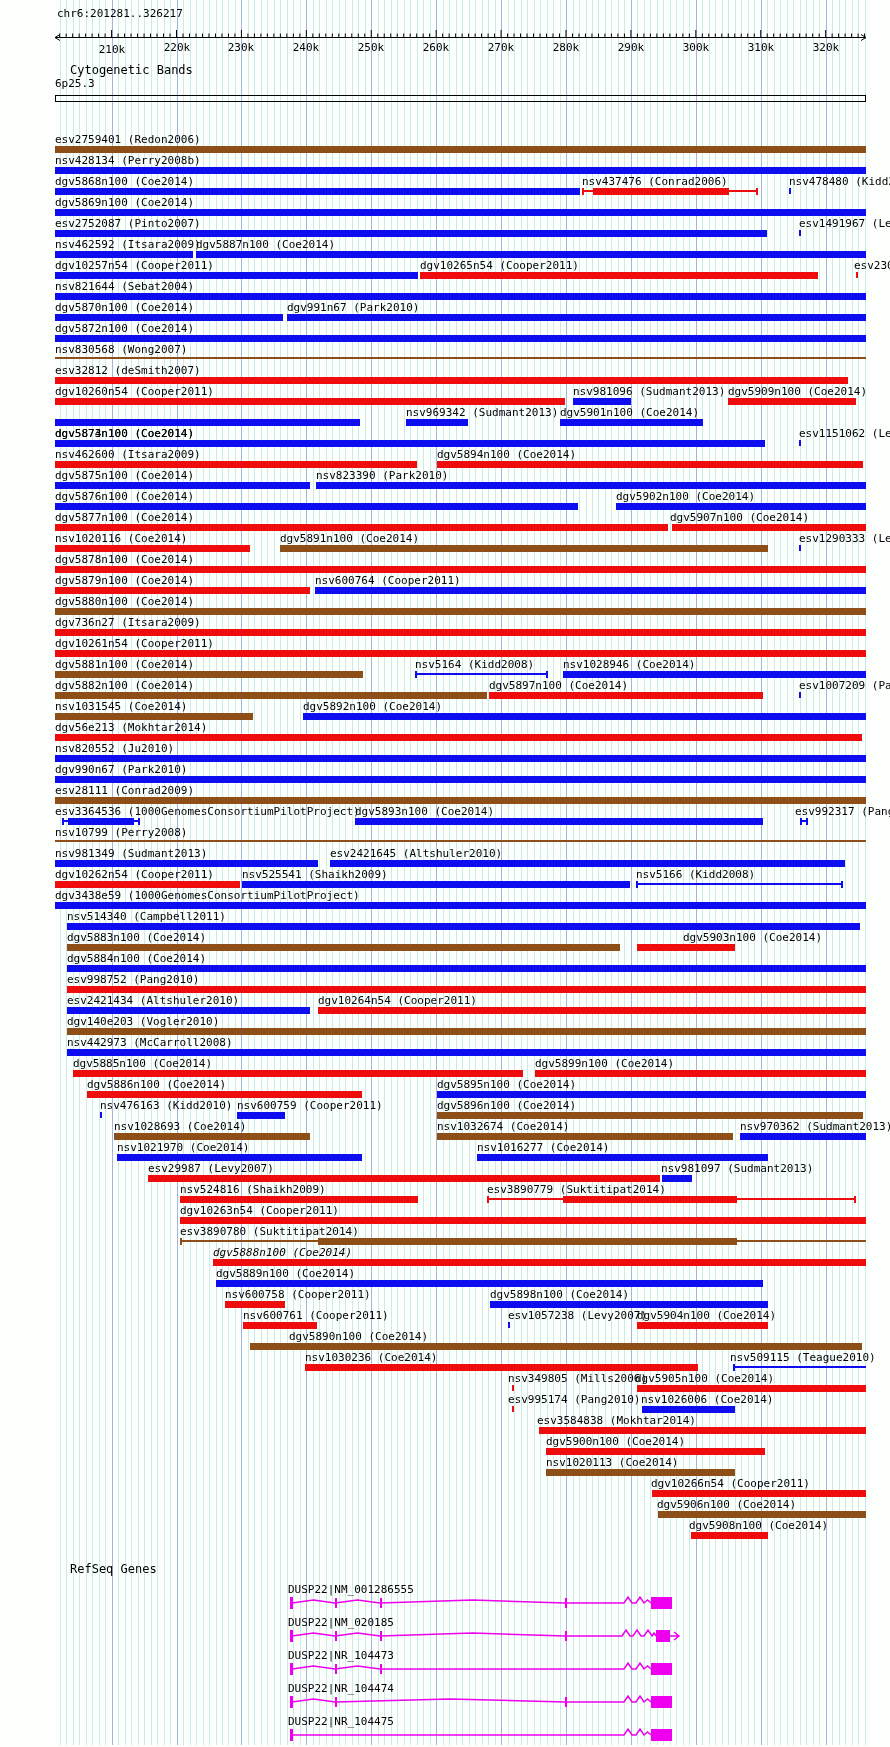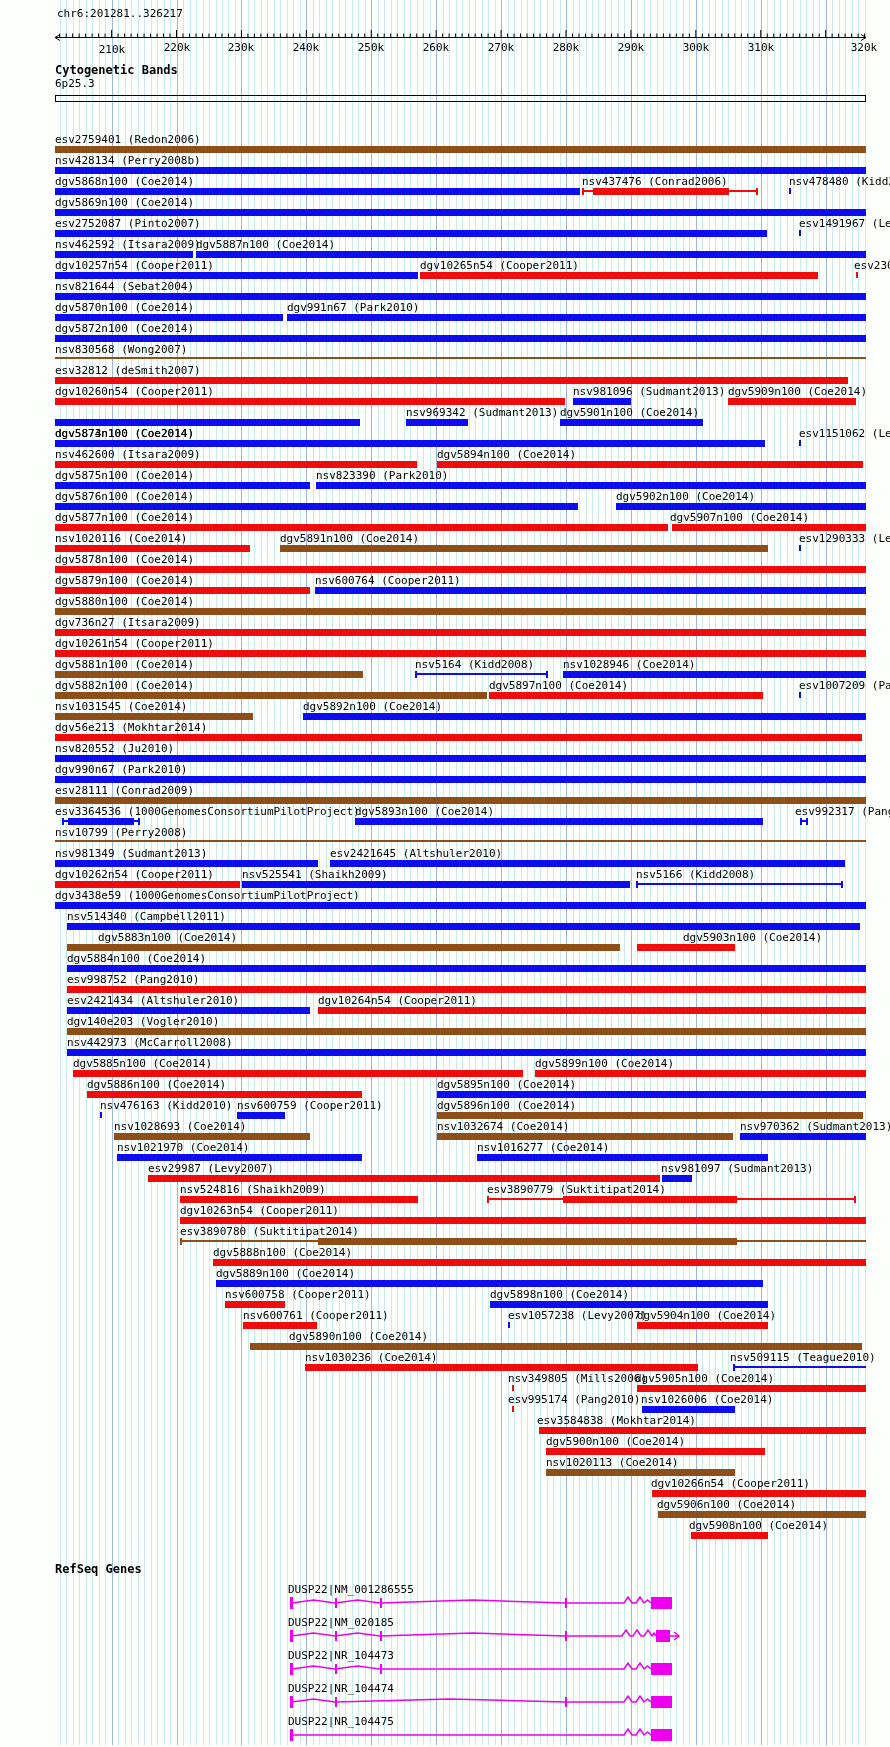--- a/index.html
+++ b/index.html
@@ -4,21 +4,21 @@
 <style>
   html,body{margin:0;padding:0;background:#ffffff;}
   #stage{
     position:relative;width:890px;height:1747px;overflow:hidden;
     background:#fdfffd;
     font-family:"DejaVu Sans Mono","Liberation Mono",monospace;
     font-size:11px;line-height:11px;color:#000;
   }
   .gridline{position:absolute;top:0;width:1px;height:1745px;}
   .lbl{position:absolute;white-space:nowrap;height:11px;}
-  .hdr{position:absolute;white-space:nowrap;font-weight:bold;font-size:12px;line-height:12px;}
+  .hdr{position:absolute;white-space:nowrap;font-weight:normal;font-size:12px;line-height:12px;margin-left:15px;}
   .bar{position:absolute;height:7px;}
   .thinline{position:absolute;height:2px;}
   .tick{position:absolute;width:2px;height:7px;}
   .whline{position:absolute;height:2px;}
   .whcap{position:absolute;width:2px;height:7px;}
   .rtick{position:absolute;width:40px;text-align:center;}
   #band{position:absolute;border:1px solid #000;background:transparent;}
   svg{position:absolute;overflow:visible;}
 </style>
 </head>
@@ -290,21 +290,21 @@
       <div class="lbl rtick" style="left: 157px; top: 42px;">220k</div>
       <div class="lbl rtick" style="left: 221px; top: 42px;">230k</div>
       <div class="lbl rtick" style="left: 286px; top: 42px;">240k</div>
       <div class="lbl rtick" style="left: 351px; top: 42px;">250k</div>
       <div class="lbl rtick" style="left: 416px; top: 42px;">260k</div>
       <div class="lbl rtick" style="left: 481px; top: 42px;">270k</div>
       <div class="lbl rtick" style="left: 546px; top: 42px;">280k</div>
       <div class="lbl rtick" style="left: 611px; top: 42px;">290k</div>
       <div class="lbl rtick" style="left: 676px; top: 42px;">300k</div>
       <div class="lbl rtick" style="left: 741px; top: 42px;">310k</div>
-      <div class="lbl rtick" style="left: 806px; top: 42px; margin-left: 38px;">320k</div>
+      <div class="lbl rtick" style="left: 806px; top: 42px;">320k</div>
     </div>
 
   <div class="hdr" style="left:55px;top:64px;">Cytogenetic Bands</div>
   <div class="lbl" style="left:55px;top:78px;">6p25.3</div>
   <div id="band" style="left:55px;top:95px;width:809px;height:5px;"></div>
 
   <div id="variants">
       <div class="lbl" style="left: 55px; top: 134px;">esv2759401 (Redon2006)</div>
       <div class="bar" style="left: 55px; top: 146px; width: 811px; background: rgb(142, 78, 23);"></div>
       <div class="lbl" style="left: 55px; top: 155px;">nsv428134 (Perry2008b)</div>
@@ -444,21 +444,21 @@
       <div class="lbl" style="left: 242px; top: 869px;">nsv525541 (Shaikh2009)</div>
       <div class="bar" style="left: 242px; top: 881px; width: 388px; background: rgb(13, 13, 239);"></div>
       <div class="lbl" style="left: 636px; top: 869px;">nsv5166 (Kidd2008)</div>
       <div class="whline" style="left: 636px; top: 883px; width: 207px; background: rgb(13, 13, 239);"></div>
       <div class="whcap" style="left: 636px; top: 881px; background: rgb(13, 13, 239);"></div>
       <div class="whcap" style="left: 841px; top: 881px; background: rgb(13, 13, 239);"></div>
       <div class="lbl" style="left: 55px; top: 890px;">dgv3438e59 (1000GenomesConsortiumPilotProject)</div>
       <div class="bar" style="left: 55px; top: 902px; width: 811px; background: rgb(13, 13, 239);"></div>
       <div class="lbl" style="left: 67px; top: 911px;">nsv514340 (Campbell2011)</div>
       <div class="bar" style="left: 67px; top: 923px; width: 793px; background: rgb(13, 13, 239);"></div>
-      <div class="lbl" style="left: 67px; top: 932px; margin-left: 31px;">dgv5883n100 (Coe2014)</div>
+      <div class="lbl" style="left: 67px; top: 932px;">dgv5883n100 (Coe2014)</div>
       <div class="bar" style="left: 67px; top: 944px; width: 553px; background: rgb(142, 78, 23);"></div>
       <div class="lbl" style="left: 637px; top: 932px; padding-left: 46px;">dgv5903n100 (Coe2014)</div>
       <div class="bar" style="left: 637px; top: 944px; width: 98px; background: rgb(238, 12, 12);"></div>
       <div class="lbl" style="left: 67px; top: 953px;">dgv5884n100 (Coe2014)</div>
       <div class="bar" style="left: 67px; top: 965px; width: 799px; background: rgb(13, 13, 239);"></div>
       <div class="lbl" style="left: 67px; top: 974px;">esv998752 (Pang2010)</div>
       <div class="bar" style="left: 67px; top: 986px; width: 799px; background: rgb(238, 12, 12);"></div>
       <div class="lbl" style="left: 67px; top: 995px;">esv2421434 (Altshuler2010)</div>
       <div class="bar" style="left: 67px; top: 1007px; width: 243px; background: rgb(13, 13, 239);"></div>
       <div class="lbl" style="left: 318px; top: 995px;">dgv10264n54 (Cooper2011)</div>
@@ -501,21 +501,21 @@
       <div class="whline" style="left: 487px; top: 1198px; width: 369px; background: rgb(238, 12, 12);"></div>
       <div class="whcap" style="left: 487px; top: 1196px; background: rgb(238, 12, 12);"></div>
       <div class="whcap" style="left: 854px; top: 1196px; background: rgb(238, 12, 12);"></div>
       <div class="bar" style="left: 563px; top: 1196px; width: 174px; background: rgb(238, 12, 12);"></div>
       <div class="lbl" style="left: 180px; top: 1205px;">dgv10263n54 (Cooper2011)</div>
       <div class="bar" style="left: 180px; top: 1217px; width: 686px; background: rgb(238, 12, 12);"></div>
       <div class="lbl" style="left: 180px; top: 1226px;">esv3890780 (Suktitipat2014)</div>
       <div class="whline" style="left: 180px; top: 1240px; width: 686px; background: rgb(142, 78, 23);"></div>
       <div class="whcap" style="left: 180px; top: 1238px; background: rgb(142, 78, 23);"></div>
       <div class="bar" style="left: 318px; top: 1238px; width: 419px; background: rgb(142, 78, 23);"></div>
-      <div class="lbl" style="left: 213px; top: 1247px;">dgv5888n100 (Coe2014)</div>
+      <div class="lbl" style="left: 213px; top: 1247px; font-style: italic;">dgv5888n100 (Coe2014)</div>
       <div class="bar" style="left: 213px; top: 1259px; width: 653px; background: rgb(238, 12, 12);"></div>
       <div class="lbl" style="left: 216px; top: 1268px;">dgv5889n100 (Coe2014)</div>
       <div class="bar" style="left: 216px; top: 1280px; width: 547px; background: rgb(13, 13, 239);"></div>
       <div class="lbl" style="left: 225px; top: 1289px;">nsv600758 (Cooper2011)</div>
       <div class="bar" style="left: 225px; top: 1301px; width: 60px; background: rgb(238, 12, 12);"></div>
       <div class="lbl" style="left: 490px; top: 1289px;">dgv5898n100 (Coe2014)</div>
       <div class="bar" style="left: 490px; top: 1301px; width: 278px; background: rgb(13, 13, 239);"></div>
       <div class="lbl" style="left: 243px; top: 1310px;">nsv600761 (Cooper2011)</div>
       <div class="bar" style="left: 243px; top: 1322px; width: 74px; background: rgb(238, 12, 12);"></div>
       <div class="lbl" style="left: 508px; top: 1310px;">esv1057238 (Levy2007)</div>

